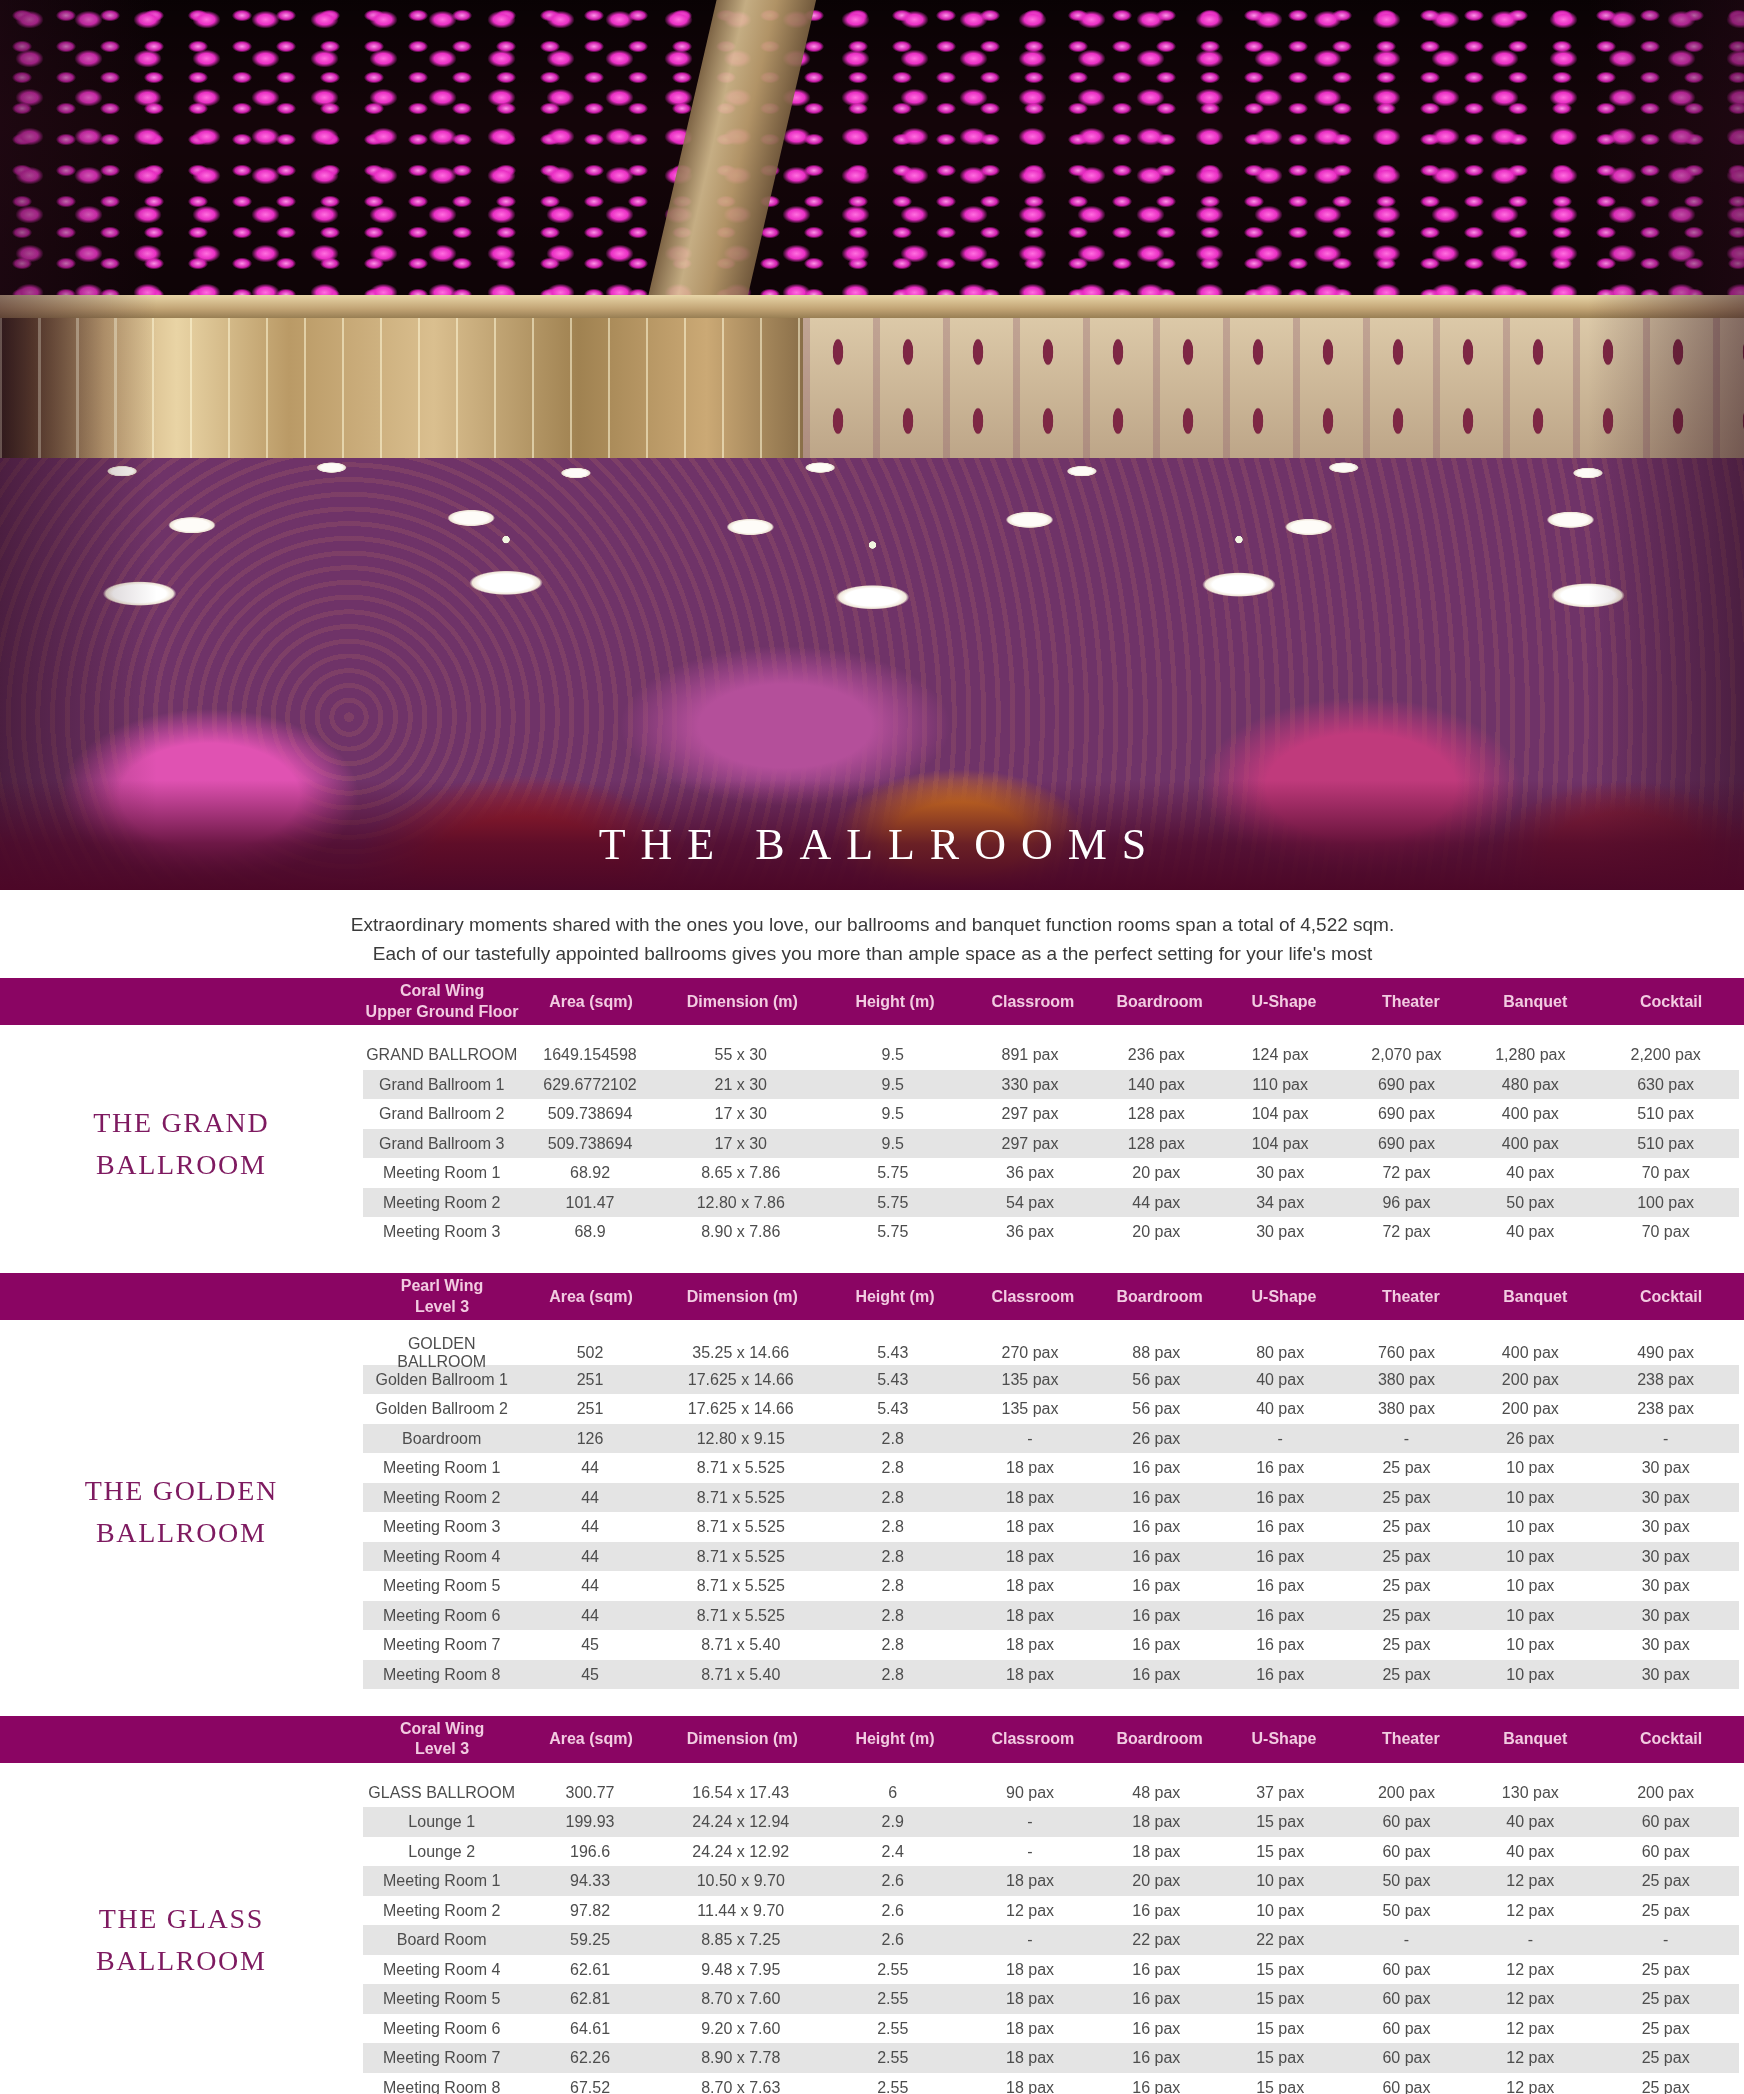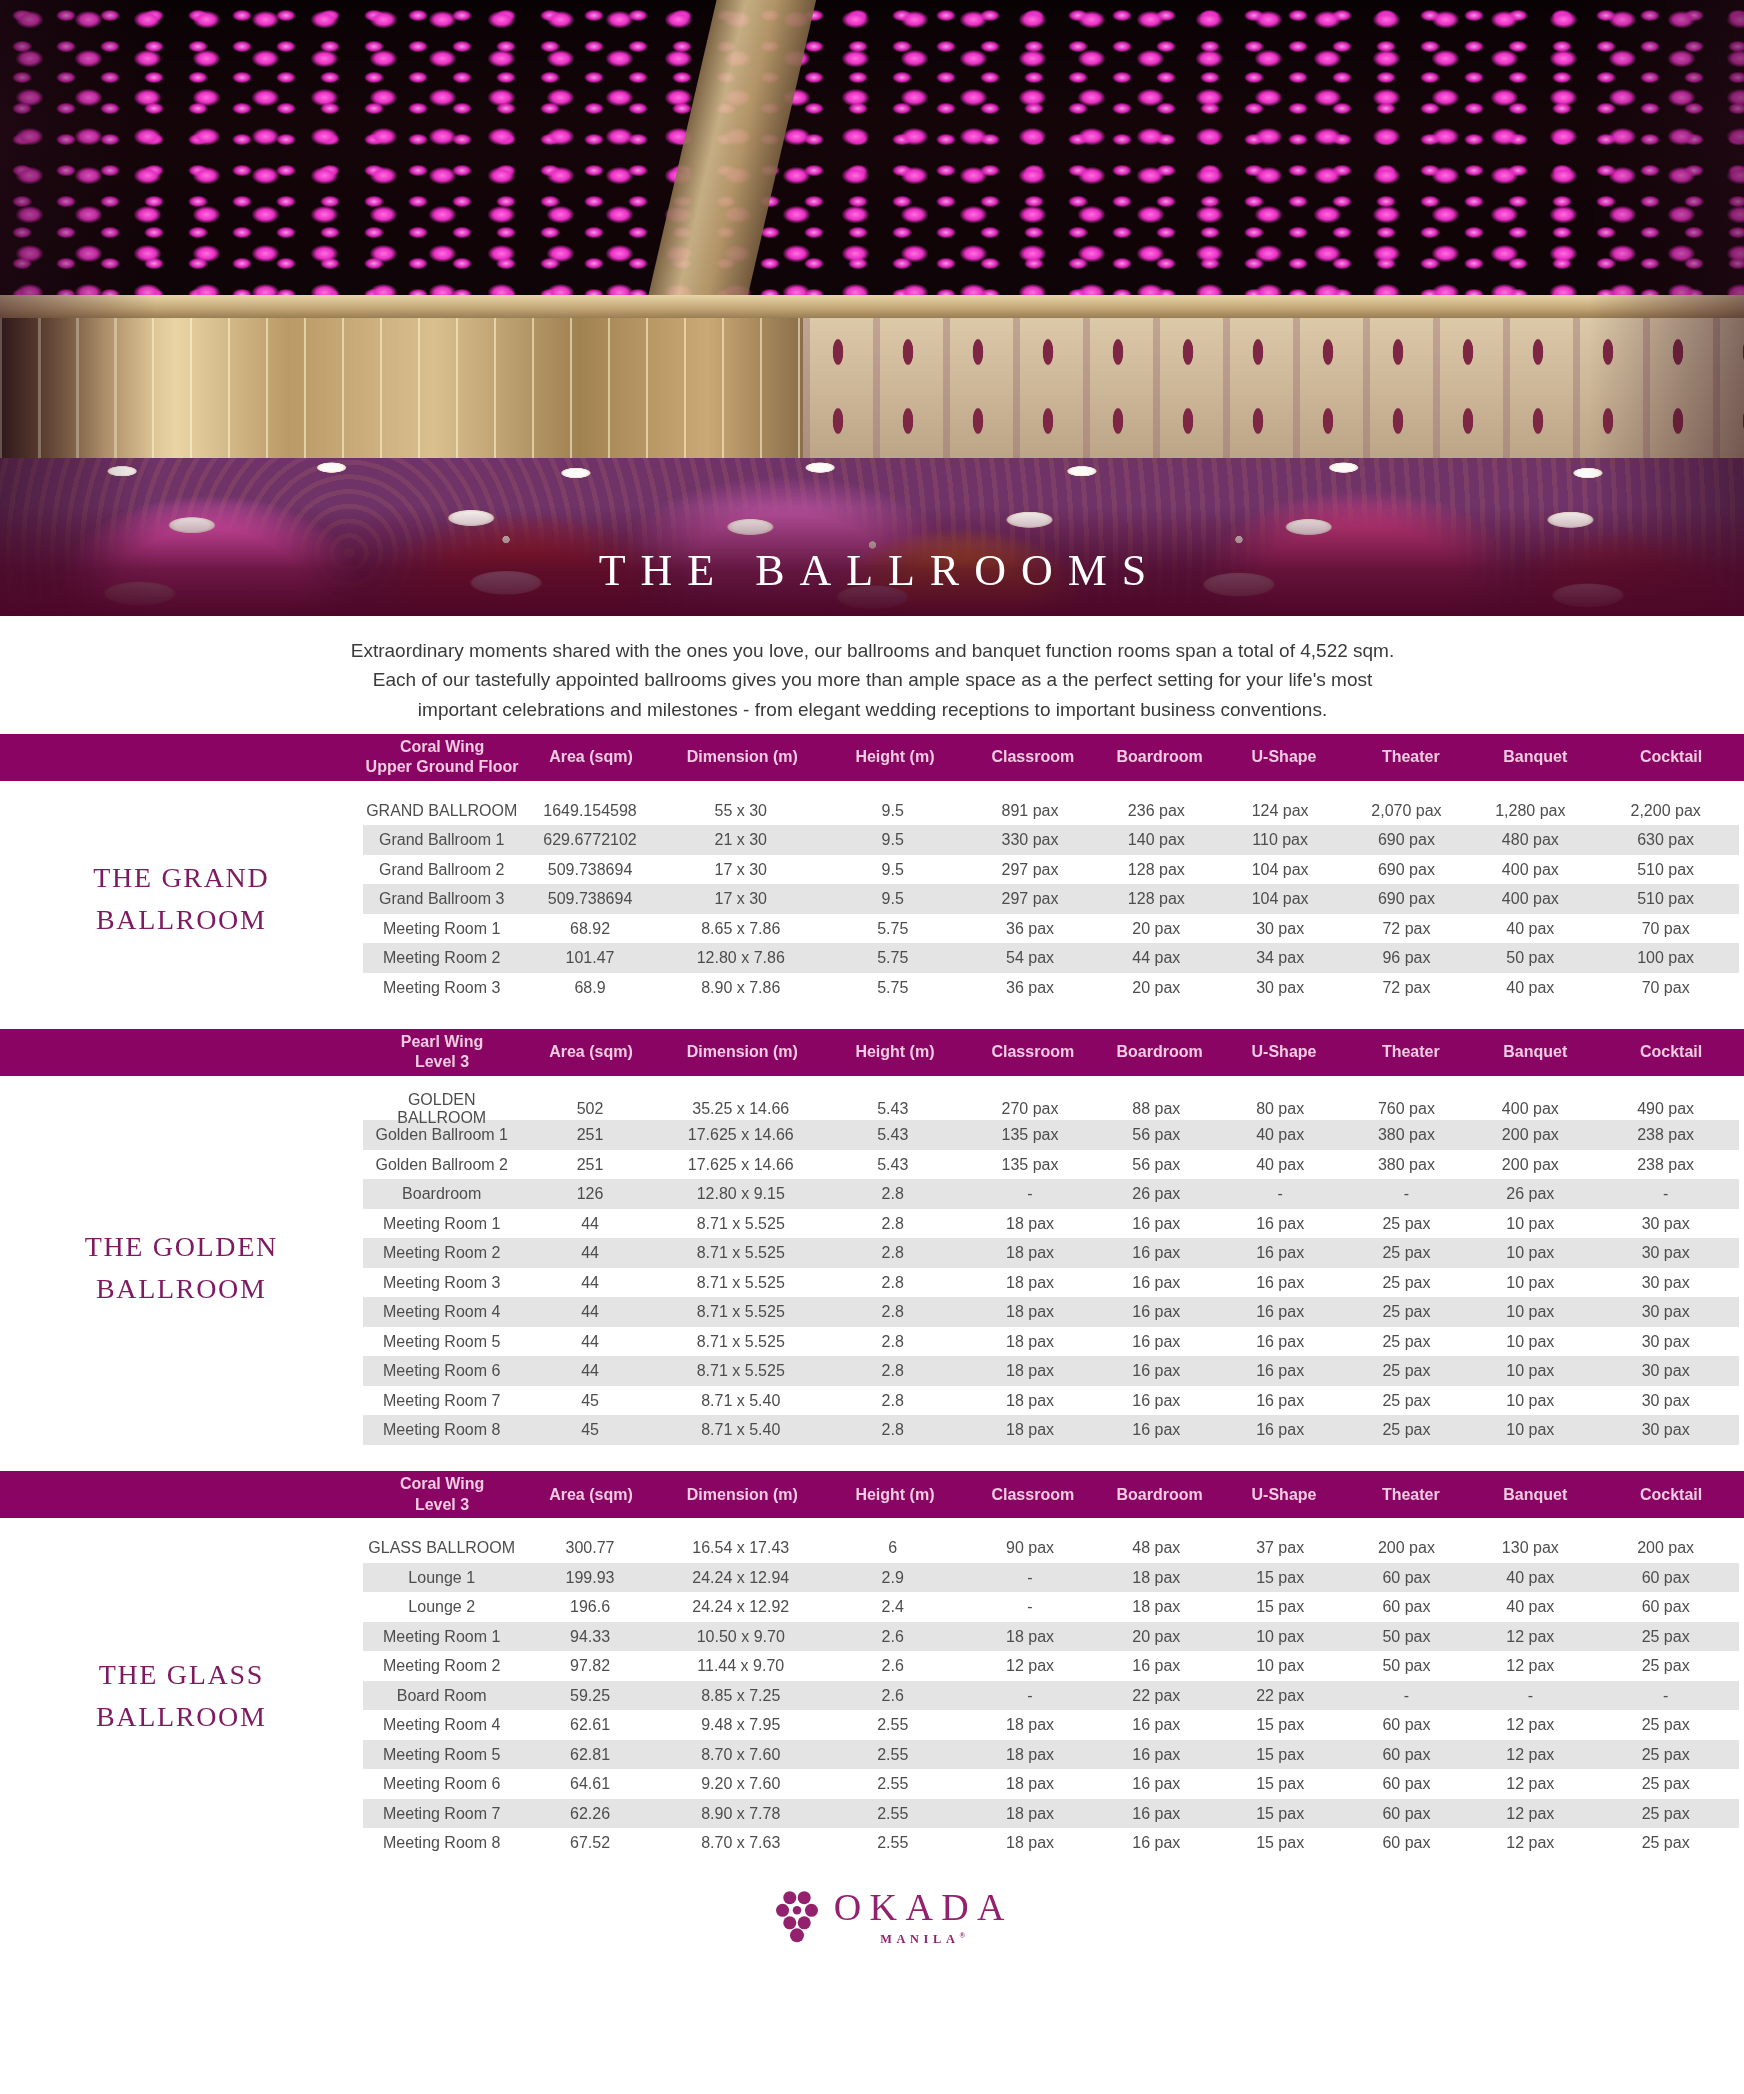--- a/index.html
+++ b/index.html
@@ -5,21 +5,21 @@
   :root{
     --accent:#8A0563; --header-text:#F2CBE1; --stripe:#E4E4E4; --cell-text:#4D4D4D;
     --side-label:#7E1A60; --intro-text:#3A3A3A; --logo:#93216E; --hero-fade:#4C0727;
   }
   *{box-sizing:border-box; margin:0; padding:0;}
   html,body{background:#fff;}
   body{width:1745px; font-family:"Liberation Sans","DejaVu Sans",sans-serif;}
   .page{width:1745px; position:relative;}
 
   
-  .hero{position:relative; width:100%; height:616px; background:#1a0910; overflow:hidden;}
+  .hero{position:relative; width:100%; height:890px; background:#1a0910; overflow:hidden;}
   .ceiling{position:absolute; left:0; right:0; top:0; height:304px; background-color:#140509;
     background-image:
       radial-gradient(ellipse 19.6px 12.3px at 29.5px 19.6px, #ff6fdf 0%, #e92fc4 42%, rgba(20,5,9,0) 72%),
       radial-gradient(ellipse 14px 8.2px at 22px 15.5px, #ff93e8 0%, #cf1fae 48%, rgba(20,5,9,0) 72%),
       linear-gradient(180deg, rgba(0,0,0,.55) 0%, rgba(0,0,0,0) 40%, rgba(0,0,0,.3) 100%);
     background-size:59px 39px, 44px 31px, 100% 100%;}
   .beam{position:absolute; top:-33px; left:39%; width:97px; height:385px; transform:rotate(13deg);
     background:linear-gradient(90deg,#8a6f4c 0%,#d9c091 30%,#c3a371 60%,#7c6242 100%); opacity:.9;}
   .cornice{position:absolute; left:0; right:0; top:295px; height:24.5px;
     background:linear-gradient(180deg,#e8d6a8 0%,#c2a475 55%,#8f764c 100%);}
@@ -121,21 +121,20 @@
     <div class="floor"></div>
     <div class="tables"></div>
     <div class="vignette"></div>
     <div class="hero-shade"></div>
     <div class="hero-title">THE BALLROOMS</div>
   </div>
 
   <div class="intro">
     <div>Extraordinary moments shared with the ones you love, our ballrooms and banquet function rooms span a total of 4,522 sqm.</div>
     <div>Each of our tastefully appointed ballrooms gives you more than ample space as a the perfect setting for your life's most</div>
-    <div>important celebrations and milestones - from elegant wedding receptions to important business conventions.</div>
   </div>
 
   <div>
   <div class="section">
     <div class="thead">
       <div class="thead-inner">
         <div class="wing">
           <div>Coral Wing</div>
           <div>Upper Ground Floor</div>
         </div>

